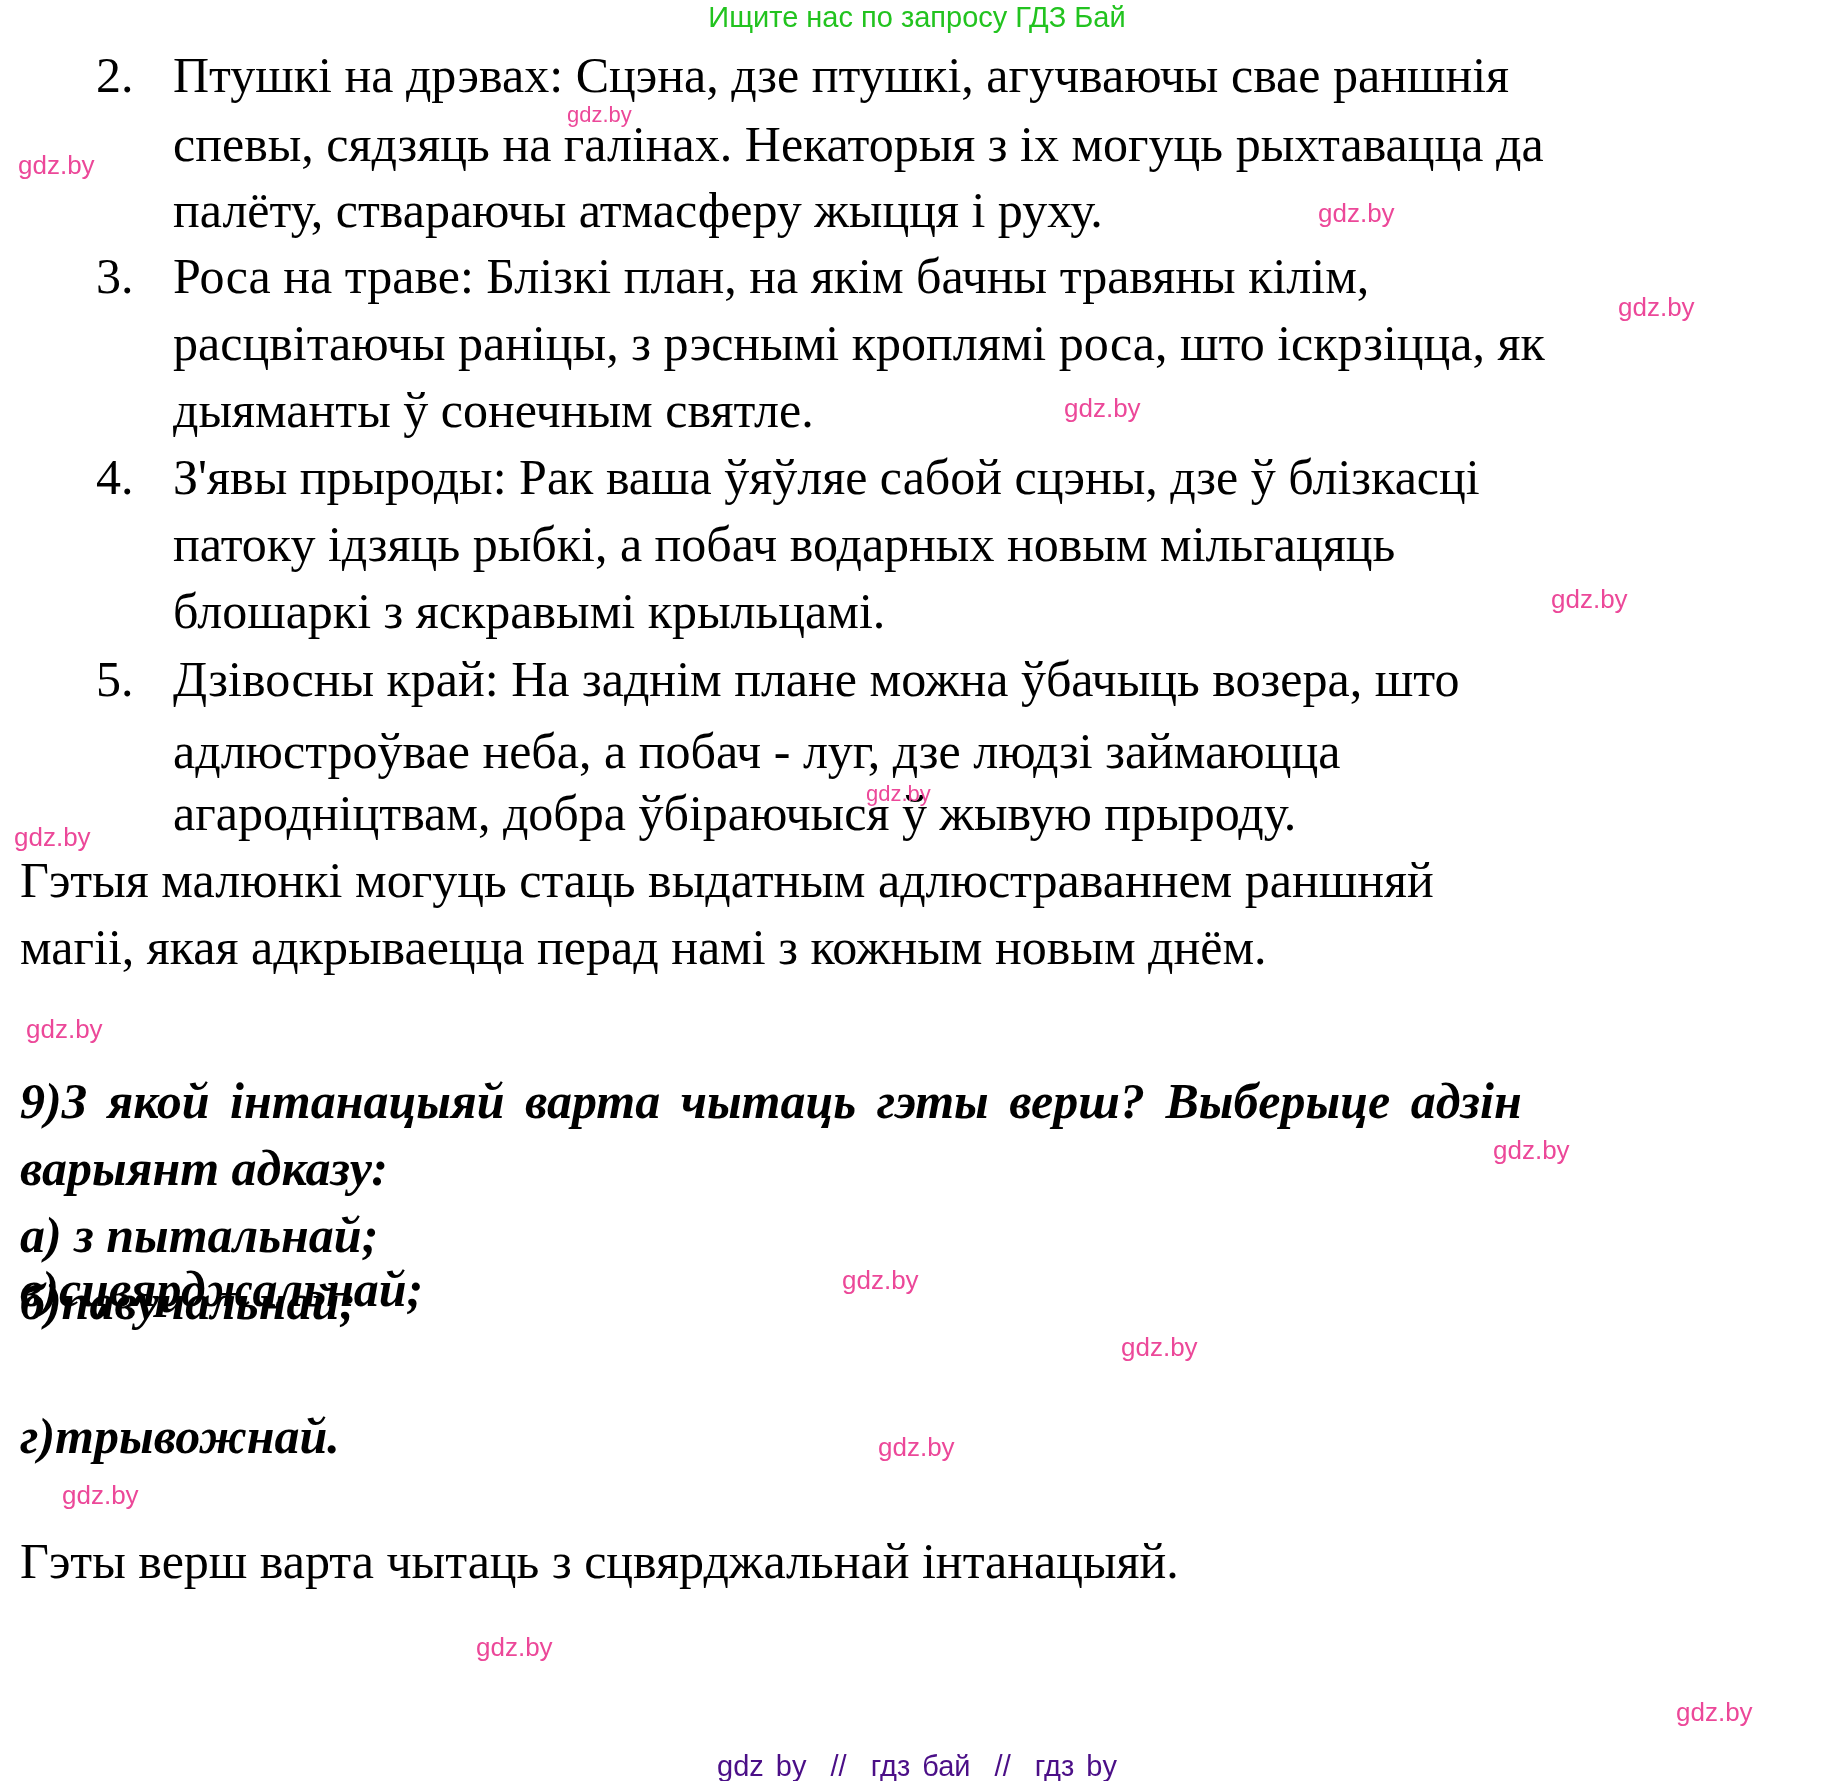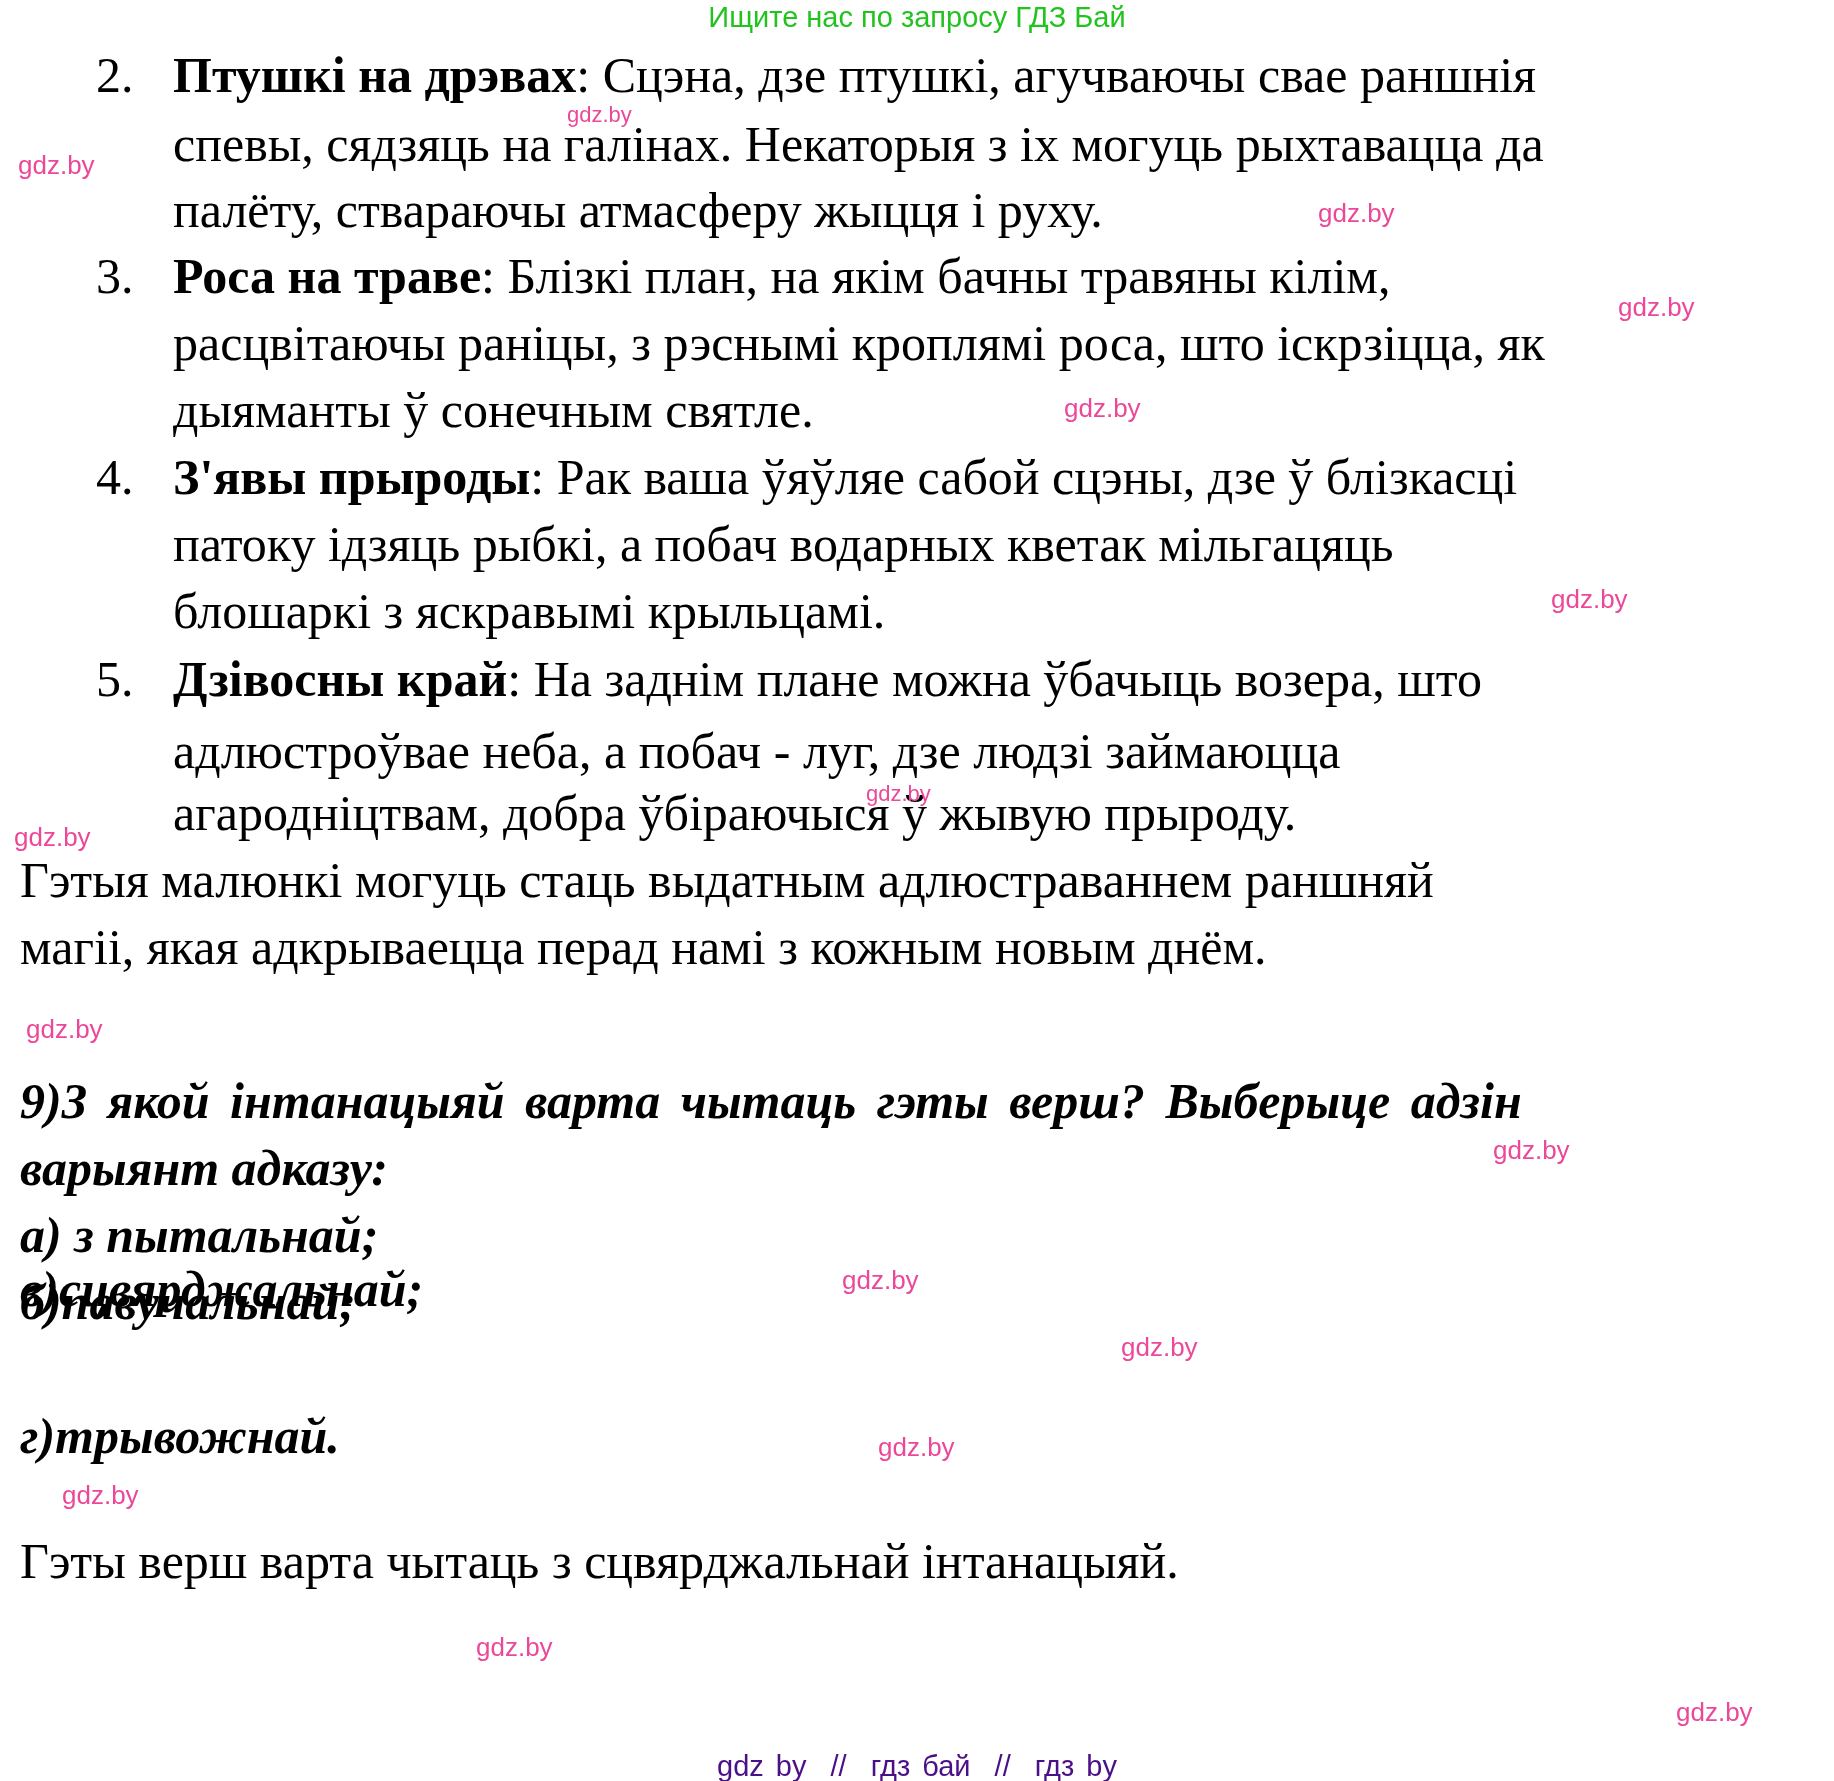--- a/index.html
+++ b/index.html
@@ -8,21 +8,21 @@
   .top-banner {
     position: absolute; left: 0; top: 0; width: 1834px; text-align: center;
     font-family: "Liberation Sans", sans-serif; font-size: 29px; color: #22c31f;
     line-height: 34px;
   }
   .serif { font-family: "Liberation Serif", serif; color: #000; }
   .line { position: absolute; white-space: nowrap; font-size: 50px; line-height: 58px; }
   .num { position: absolute; left: 96px; }
   .ind { left: 173px; }
   .flush { left: 20px; }
-  .bold { font-weight: bold; }
+  .bold { font-weight: normal; }
   .bi { font-weight: bold; font-style: italic; margin-top: 12px; }
   .wm {
     position: absolute; font-family: "Liberation Sans", sans-serif; font-size: 26px;
     color: #ec4899; white-space: nowrap; line-height: 30px; text-align: right;
   }
   .footer {
     position: absolute; left: 0; top: 1750px; width: 1834px; text-align: center;
     font-family: "Liberation Sans", sans-serif; font-size: 29px; color: #4b0f87;
     word-spacing: 4px;
   }
@@ -45,21 +45,21 @@
   <div>
     <div class="line serif num" style="top:247px">3.</div>
     <div class="line serif ind" style="top:247px"><span class="bold">Роса на траве</span><span>: Блізкі план, на якім бачны травяны кілім,</span></div>
     <div class="line serif ind" style="top:314px">расцвітаючы раніцы, з рэснымі кроплямі роса, што іскрзіцца, як</div>
     <div class="line serif ind" style="top:381px">дыяманты ў сонечным святле.</div>
   </div>
 
   <div>
     <div class="line serif num" style="top:448px">4.</div>
     <div class="line serif ind" style="top:448px"><span class="bold">З'явы прыроды</span><span>: Рак ваша ўяўляе сабой сцэны, дзе ў блізкасці</span></div>
-    <div class="line serif ind" style="top:515px">патоку ідзяць рыбкі, а побач водарных кветак мільгацяць</div>
+    <div class="line serif ind" style="top:515px">патоку ідзяць рыбкі, а побач водарных новым мільгацяць</div>
     <div class="line serif ind" style="top:582px">блошаркі з яскравымі крыльцамі.</div>
   </div>
 
   <div>
     <div class="line serif num" style="top:650px">5.</div>
     <div class="line serif ind" style="top:650px"><span class="bold">Дзівосны край</span><span>: На заднім плане можна ўбачыць возера, што</span></div>
     <div class="line serif ind" style="top:722px">адлюстроўвае неба, а побач - луг, дзе людзі займаюцца</div>
     <div class="line serif ind" style="top:784px">агародніцтвам, добра ўбіраючыся ў жывую прыроду.</div>
   </div>
 

